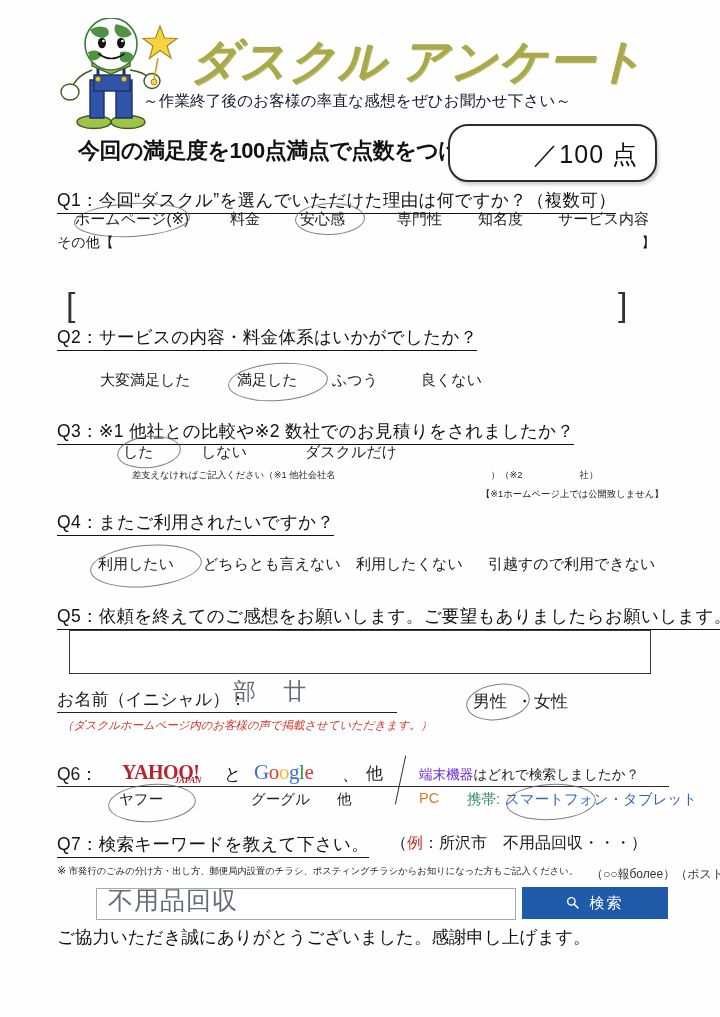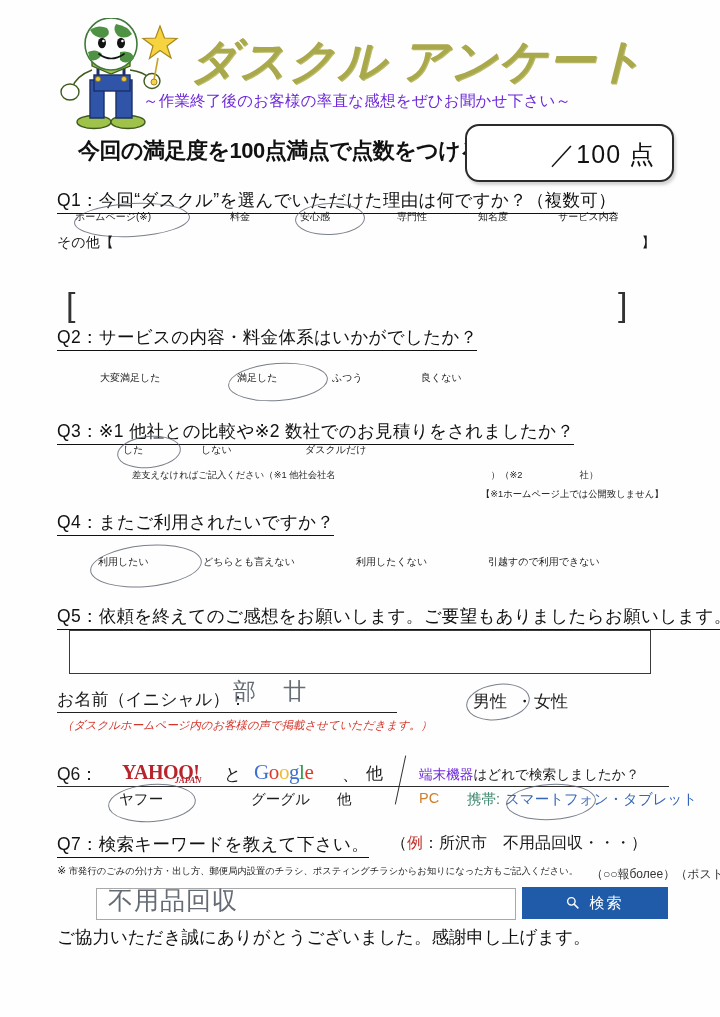--- a/index.html
+++ b/index.html
@@ -28,21 +28,21 @@
     border-bottom: 1.6px solid #111;
     display: inline-block;
     padding-bottom: 1px;
   }
   .qlabel {
     font-size: 17.5px;
     letter-spacing: .3px;
     color: #111;
   }
   .opt {
-    font-size: 10px;
+    font-size: 15px;
     color: #1b1b1b;
   }
   .tiny {
     font-size: 9.3px;
     color: #222;
   }
   .tinier {
     font-size: 12px;
     color: #333;
   }
@@ -71,37 +71,37 @@
     font-size: 47px;
     font-weight: 700;
     font-style: italic;
     letter-spacing: 1px;
     color: #a9a94c;
     text-shadow: 1px 1px 0 #bcbc6a;
   }
   #title-sub {
     left: 143px; top: 91px;
     font-size: 15.5px;
-    color: #6d28d9;
+    color: #0f172a;
     letter-spacing: .2px;
   }
 
   
   #score-question {
     left: 78px; top: 136px;
     font-size: 22px;
     font-weight: 700;
     letter-spacing: -0.5px;
     color: #111;
   }
   #score-box {
-    left: 465px; top: 124px;
+    left: 448px; top: 124px;
     width: 205px; height: 54px;
     border: 2.1px solid #2b2b2b;
-    border-radius: 14px;
+    border-radius: 20px;
     background: #fff;
     box-shadow: 2px 3px 3px rgba(120,120,120,.32);
   }
   #score-box-text {
     position: absolute;
     right: 17px; top: 12px;
     font-size: 25px;
     color: #111;
     letter-spacing: 1px;
   }

